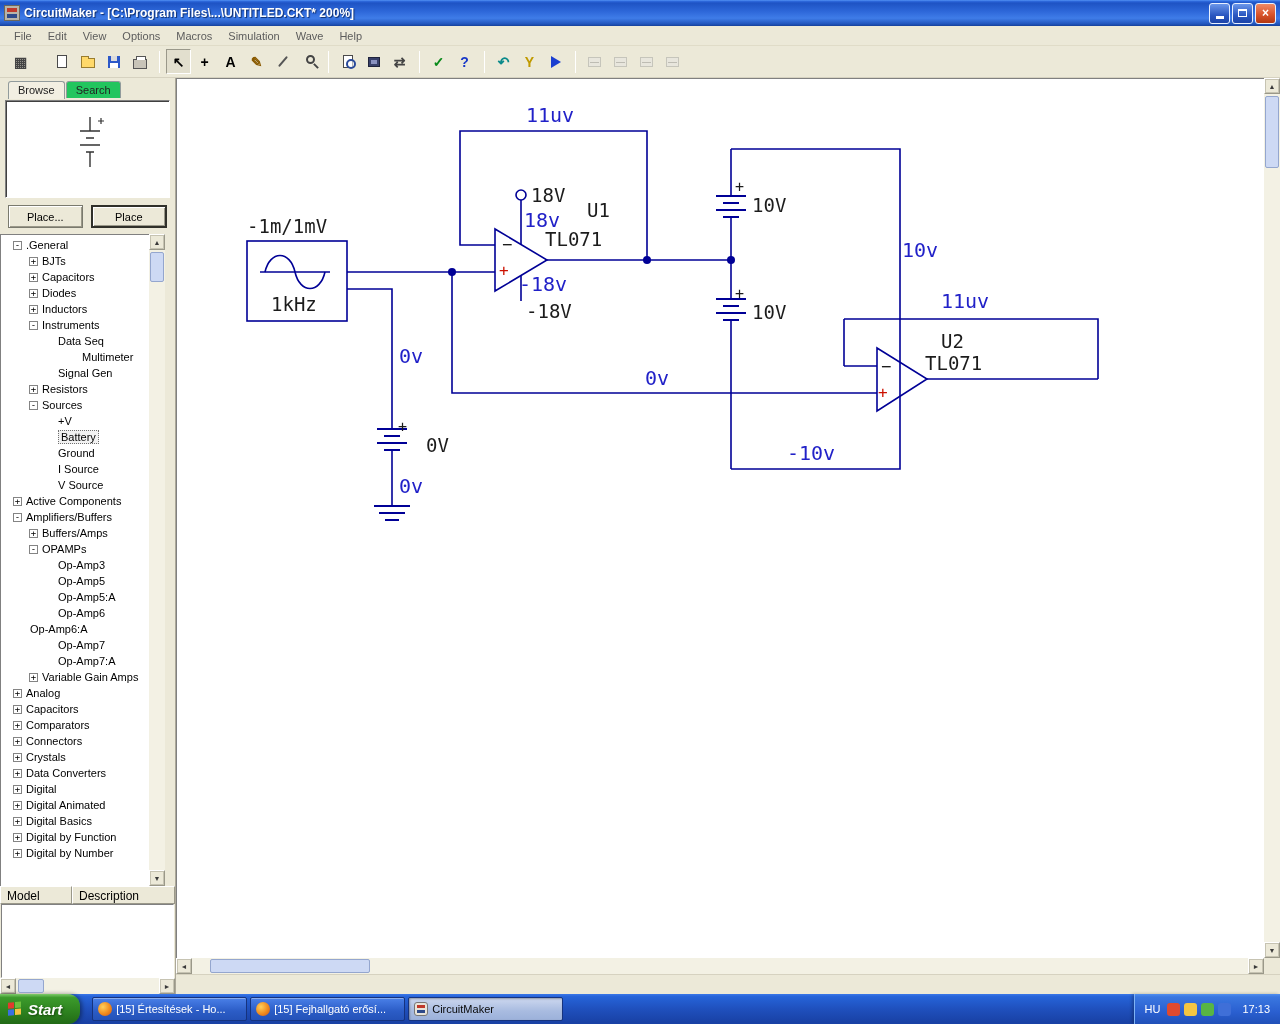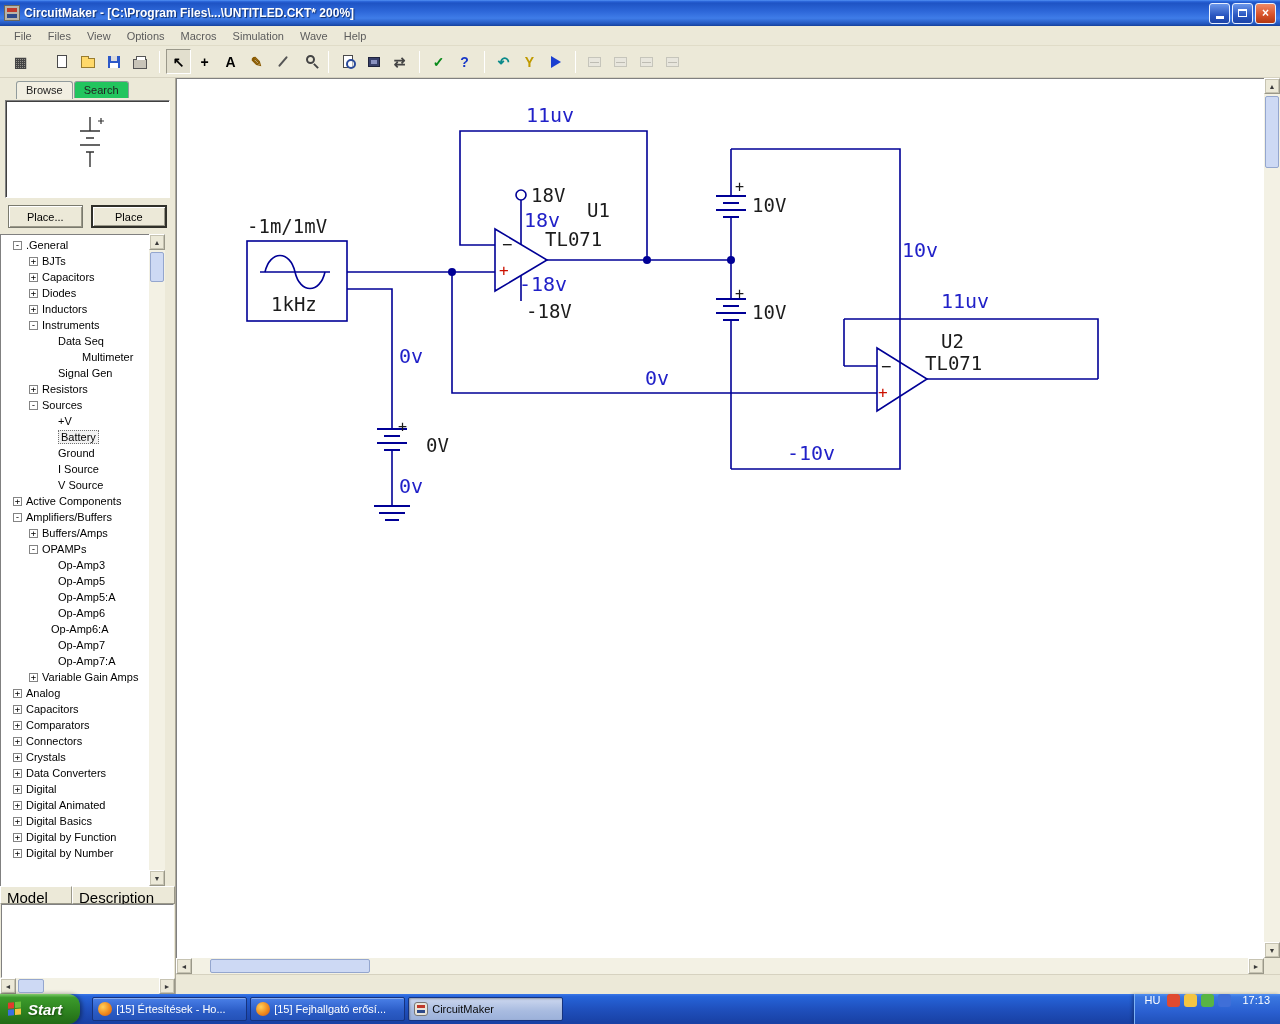--- a/index.html
+++ b/index.html
@@ -50,35 +50,35 @@
   .ic-chip::after { content:""; position:absolute; left:2px; top:2px; right:2px; bottom:2px; background:#8a92c0; }
   .ic-run { width:0; height:0; border-left:10px solid #1b3fd0; border-top:6px solid transparent; border-bottom:6px solid transparent; }
   .ic-scope { width:13px; height:10px; border:1px solid #9a9a94; background:#e6e4da; position:relative; }
   .ic-scope::after { content:""; position:absolute; left:1px; right:1px; top:4px; border-top:1px solid #88887f; }
 
   
   .main { flex:1; display:flex; min-height:0; }
 
   
   .sidebar { width:176px; background:#ece9d8; display:flex; flex-direction:column; border-right:1px solid #aca899; }
-  .tabs { height:20px; display:flex; align-items:flex-end; padding-left:16px; }
+  .tabs { height:20px; display:flex; align-items:flex-end; padding-left:8px; }
   .tab { font-size:11px; padding:2px 9px 2px; border:1px solid #919b9c; border-bottom:none; border-radius:3px 3px 0 0; background:#22c55e; color:#222; margin-right:1px; }
   .tab.active { background:#f2efe2; padding-bottom:3px; position:relative; top:1px; }
   .preview { height:98px; margin:2px 5px 4px; background:#fff; border:1px solid #808080; border-right-color:#fff; border-bottom-color:#fff; box-shadow:inset 1px 1px 0 #404040; position:relative; }
   .side-buttons { height:32px; display:flex; gap:8px; padding:3px 8px 6px; }
   .side-buttons button { flex:1; font-size:11px; font-family:"Liberation Sans",sans-serif; background:#ece9d8; border:1px solid #7a7a6e;
     box-shadow:inset 1px 1px 0 #fff, inset -1px -1px 0 #9a9889; color:#000; }
   .side-buttons button.default { border:2px solid #30302a; }
   .tree-wrap { flex:1; display:flex; padding:0 10px 0 0; min-height:0; }
   .tree { flex:1; background:#fff; border:1px solid #808080; border-right:none; border-bottom:none; overflow:hidden; padding-top:2px; }
   .tree-row { height:16px; display:flex; align-items:center; font-size:11px; color:#000; white-space:nowrap; }
   .expand-box { width:9px; height:9px; border:1px solid #848484; background:#fff; font-size:9px; line-height:7px; text-align:center; margin-right:4px; flex:none; font-family:"DejaVu Sans Mono",monospace; }
   .tree-label.selected { border:1px dotted #707070; background:#f2f2f2; padding:0 2px; }
 
-  .panel-header { height:18px; display:flex; background:#ece9d8; font-size:15px; }
+  .panel-header { height:18px; display:flex; background:#ece9d8; font-size:12px; }
   .panel-header span { border:1px solid #9a9889; border-left-color:#fff; border-top-color:#fff; padding:2px 6px 0; }
   .panel-header span:first-child { width:72px; }
   .panel-header span:last-child { flex:1; }
   .model-panel { height:74px; margin:0 1px; background:#fff; border:1px solid #808080; border-right-color:#fff; border-bottom-color:#fff; }
 
   
   .vscroll { width:16px; background:#f3f1e4; display:flex; flex-direction:column; flex:none; }
   .hscroll { height:16px; background:#f3f1e4; display:flex; flex:none; }
   .sb-btn { width:16px; height:16px; flex:none; background:#ece9d8; border:1px solid #fff; border-right-color:#9a9889; border-bottom-color:#9a9889;
     box-shadow:0 0 0 1px #c6c3b2 inset; font-size:7px; color:#3a3a3a; display:flex; align-items:center; justify-content:center; }
@@ -109,21 +109,21 @@
   .tasks { flex:1; display:flex; gap:3px; padding:0 4px 0 12px; overflow:hidden; }
   .task { width:155px; height:24px; border-radius:2px; background:linear-gradient(180deg,#4a80e8,#2b5cc6 60%,#2452b8); border:1px solid #16337e;
     box-shadow:inset 0 1px 0 rgba(255,255,255,.35); display:flex; align-items:center; gap:4px; padding:0 5px; color:#fff; font-size:11px; flex:none; }
   .task.active { background:linear-gradient(180deg,#cdd8ef,#a8bbe0 60%,#9cb1da); color:#0a0a0a; box-shadow:inset 1px 1px 2px rgba(0,0,0,.3); }
   .task-label { white-space:nowrap; overflow:hidden; text-overflow:ellipsis; }
   .task-icon { width:14px; height:14px; flex:none; border-radius:3px; }
   .task-icon.browser-icon { border-radius:50%; background:radial-gradient(circle at 35% 35%, #ffcf5a, #f08a1d 55%, #c8531a); }
   .task-icon.circuitmaker-icon { background:#e8e4da; border:1px solid #777; position:relative; }
   .task-icon.circuitmaker-icon::before { content:""; position:absolute; left:2px; top:2px; width:8px; height:3px; background:#c0392b; }
   .task-icon.circuitmaker-icon::after { content:""; position:absolute; left:2px; bottom:2px; width:8px; height:3px; background:#2e4a8a; }
-  .tray { height:30px; display:flex; gap:7px; padding:0 10px 0 10px; color:#fff; font-size:11px;
+  .tray { height:30px; display:flex; align-items:center; gap:7px; padding:0 10px 0 10px; color:#fff; font-size:11px;
     background:linear-gradient(180deg,#4f8ef0 0%,#3a77e0 10%,#2a5fd0 60%,#2050b8 100%); border-left:1px solid #7fb3f5; box-shadow:-2px 0 3px rgba(0,0,0,.25); }
   .tray-icon { width:13px; height:13px; border-radius:3px; display:inline-block; }
   .clock { font-size:11px; margin-left:4px; }
 </style>
 </head>
 <body>
 
 <div class="screen">
 
   <div class="titlebar">
@@ -135,21 +135,21 @@
         </div>
       <div class="winbtn">
           <span class="glyph-max"></span>
         </div>
       <div class="winbtn close">×</div>
     </div>
   </div>
 
   <div class="menubar" id="menubar">
       <div class="menu-item">File</div>
-      <div class="menu-item">Files</div>
+      <div class="menu-item">Edit</div>
       <div class="menu-item">View</div>
       <div class="menu-item">Options</div>
       <div class="menu-item">Macros</div>
       <div class="menu-item">Simulation</div>
       <div class="menu-item">Wave</div>
       <div class="menu-item">Help</div>
     </div>
 
   <div class="toolbar" id="toolbar">
       <div class="tb-btn">
@@ -329,21 +329,21 @@
             </div>
             <div class="tree-row" style="padding-left: 57px;">
               <span class="tree-label">Op-Amp5</span>
             </div>
             <div class="tree-row" style="padding-left: 57px;">
               <span class="tree-label">Op-Amp5:A</span>
             </div>
             <div class="tree-row" style="padding-left: 57px;">
               <span class="tree-label">Op-Amp6</span>
             </div>
-            <div class="tree-row" style="padding-left: 50px;">
+            <div class="tree-row" style="padding-left: 29px;">
               <span class="tree-label">Op-Amp6:A</span>
             </div>
             <div class="tree-row" style="padding-left: 57px;">
               <span class="tree-label">Op-Amp7</span>
             </div>
             <div class="tree-row" style="padding-left: 57px;">
               <span class="tree-label">Op-Amp7:A</span>
             </div>
             <div class="tree-row" style="padding-left: 28px;">
               <span class="expand-box">+</span>

